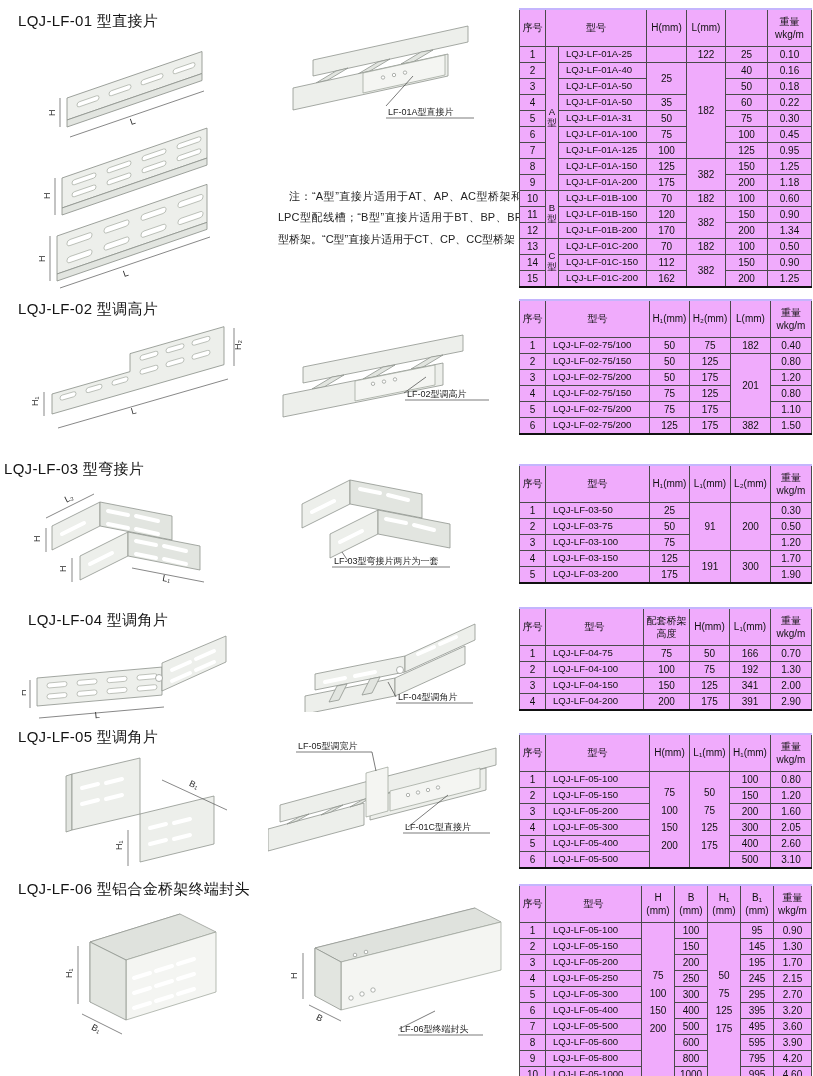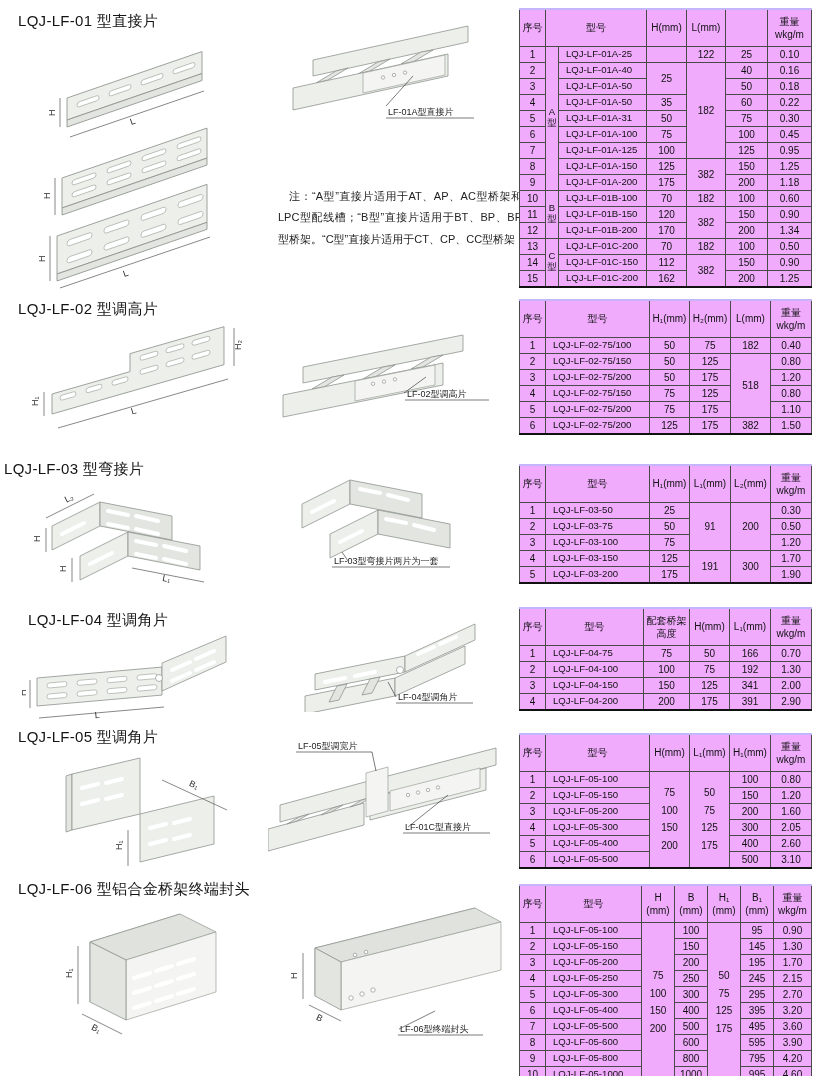--- a/index.html
+++ b/index.html
@@ -482,21 +482,21 @@
           <td>50</td>
           <td>75</td>
           <td>182</td>
           <td>0.40</td>
         </tr>
         <tr>
           <td>2</td>
           <td class="model">LQJ-LF-02-75/150</td>
           <td>50</td>
           <td>125</td>
-          <td rowspan="4">518</td>
+          <td rowspan="4">201</td>
           <td>0.80</td>
         </tr>
         <tr>
           <td>3</td>
           <td class="model">LQJ-LF-02-75/200</td>
           <td>50</td>
           <td>175</td>
           <td>1.20</td>
         </tr>
         <tr>

